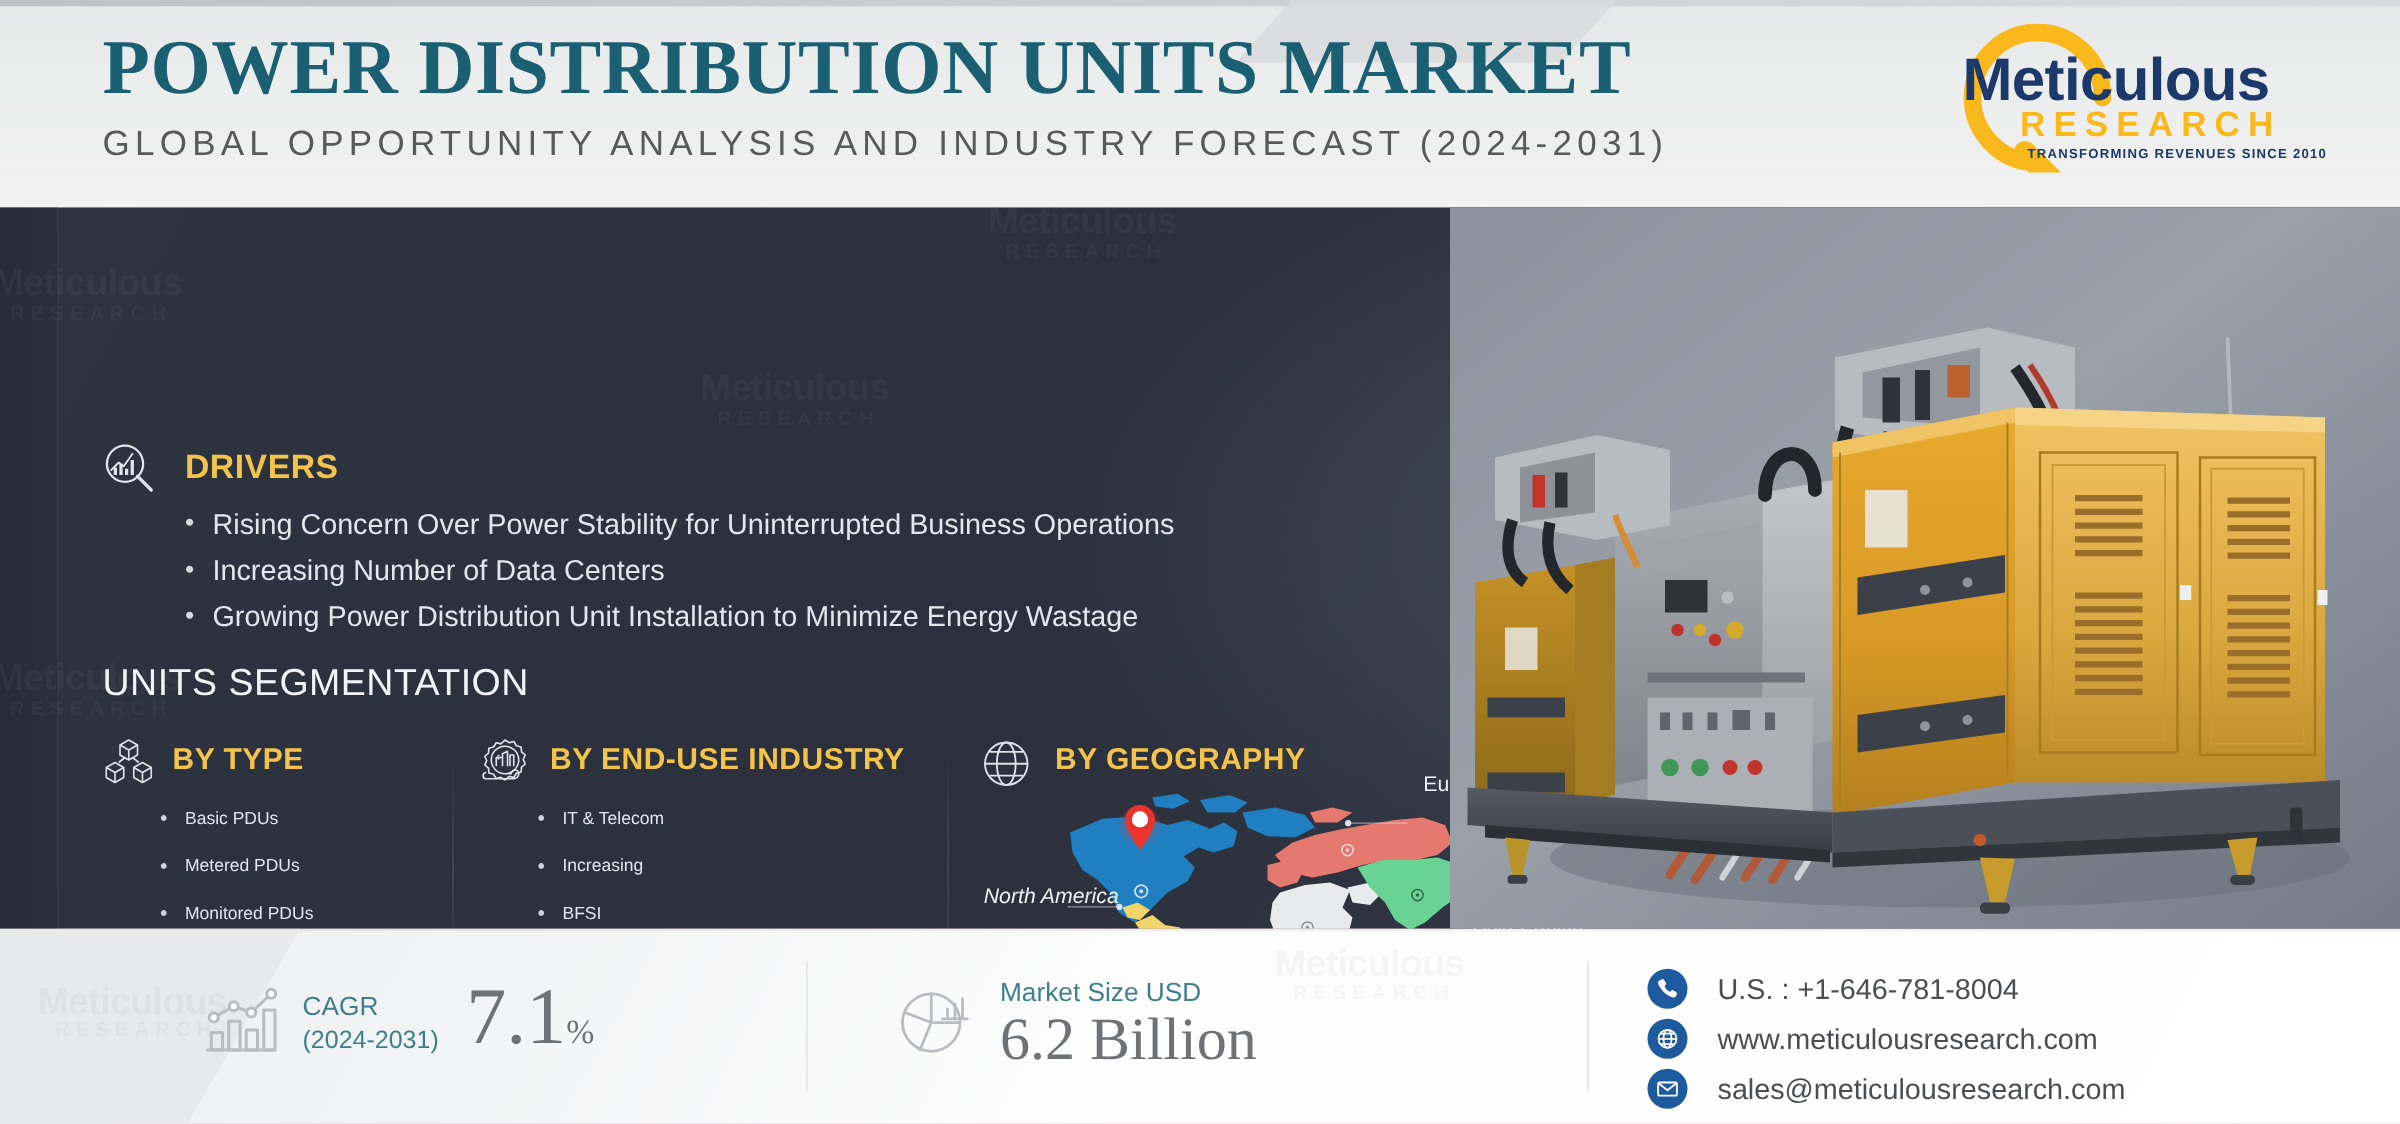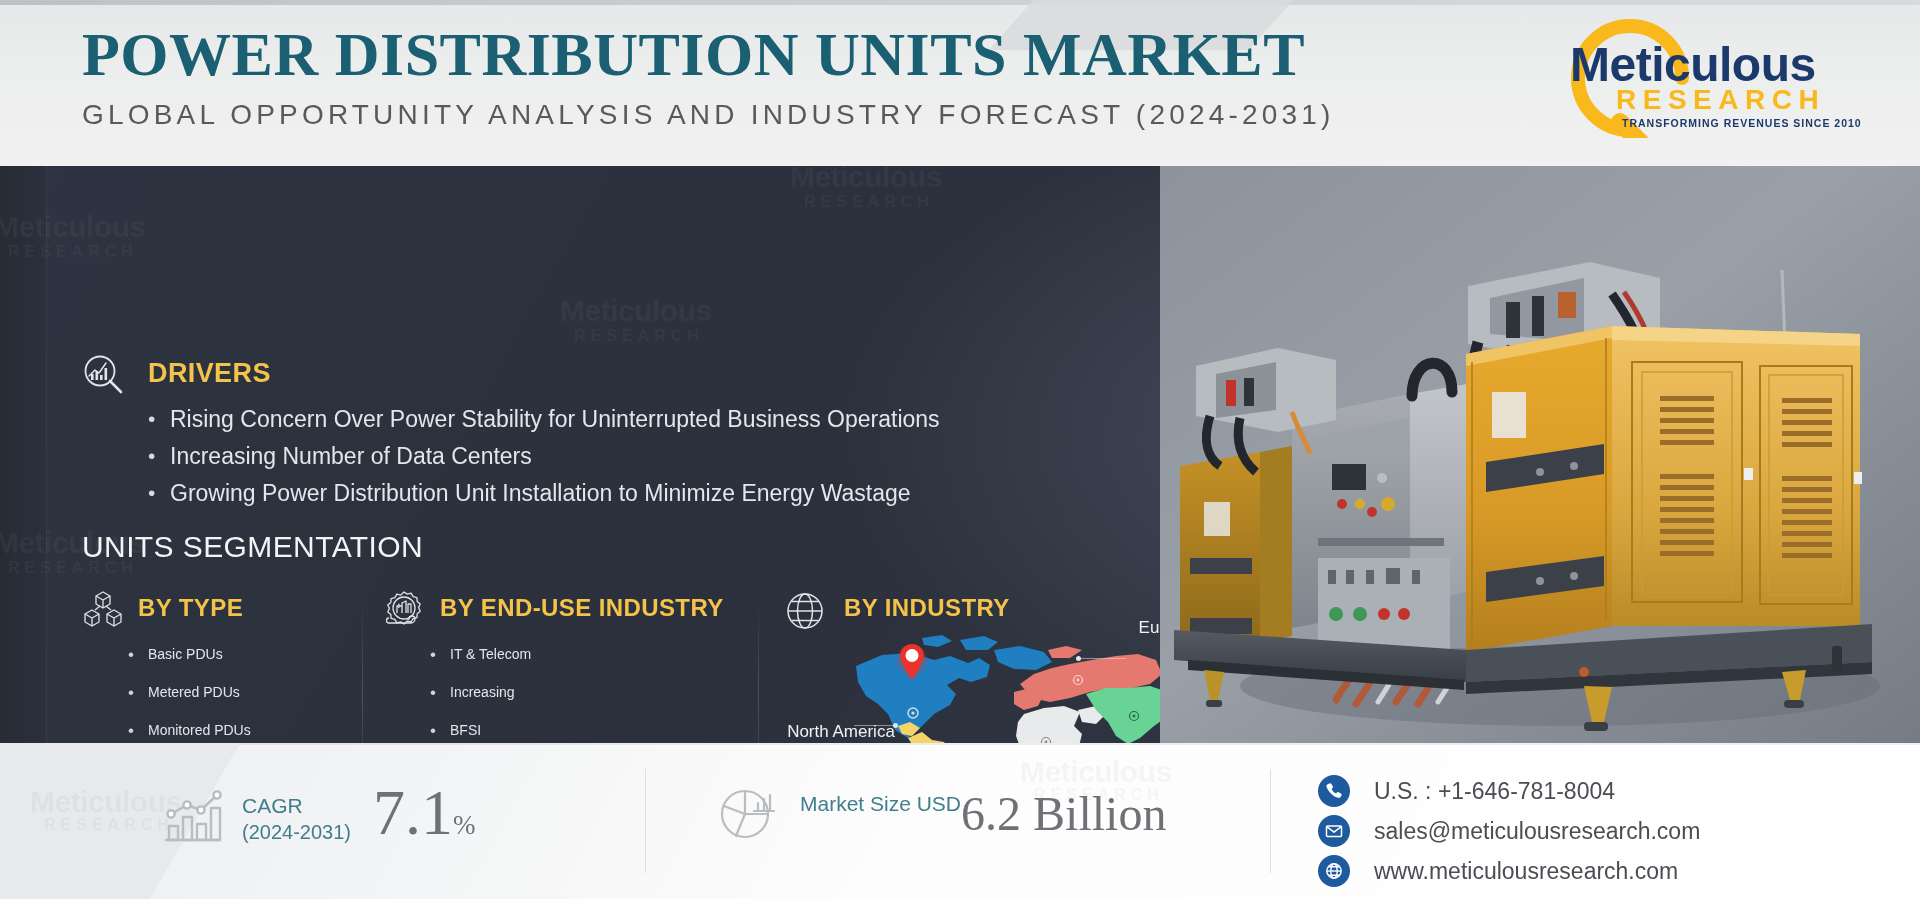--- a/index.html
+++ b/index.html
@@ -169,21 +169,21 @@
   .stat-label { font-size:21px; color:#3f7f8c; line-height:27px; }
   .stat-label .l2 { font-size:20px; }
   .stat-value {
     font-family:"Liberation Serif", serif; color:#6e7175;
     font-size:64px; line-height:64px; margin-left:22px; white-space:nowrap;
   }
   .stat-value .unit { font-size:27px; }
   .stat.msize .stat-value {
     margin-left:0; font-size:48px; line-height:48px;
   }
-  .msize-text { display:flex; flex-direction:row; }
+  .msize-text { display:flex; flex-direction:column; }
 
   .contact { position:absolute; left:1318px; top:30px; }
   .c-row { display:flex; align-items:center; height:36px; margin-bottom:4px; }
   .c-icon {
     width:32px; height:32px; border-radius:50%;
     background:#1d5a9e; flex:0 0 32px;
     display:flex; align-items:center; justify-content:center;
     margin-right:24px;
   }
   .c-text { font-size:23px; color:#4a4d52; white-space:nowrap; }
@@ -337,21 +337,21 @@
 
       <div class="seg-col c3">
         <div class="seg-icon">
           <svg width="46" height="46" viewBox="0 0 46 46" fill="none" stroke="#dfe3e8" stroke-width="1.5">
             <circle cx="23" cy="23" r="17"></circle>
             <ellipse cx="23" cy="23" rx="7.5" ry="17"></ellipse>
             <line x1="6" y1="23" x2="40" y2="23"></line>
             <path d="M9.5 13.5 h27 M9.5 32.5 h27"></path>
           </svg>
         </div>
-        <div class="seg-title">BY INDUSTRY</div>
+        <div class="seg-title">BY GEOGRAPHY</div>
 
         <div class="map-wrap">
           <svg class="map-svg" width="390" height="200" viewBox="0 0 390 200">
 
             <g>
               <path d="M18 44 L44 33 L74 31 L96 38 L112 34 L130 41 L141 36 L152 43 L149 55
                        L133 60 L121 56 L109 63 L118 72 L112 83 L96 92 L82 106 L70 116
                        L57 108 L50 92 L40 82 L28 74 L20 60 Z" fill="#1f7fc0"></path>
               <path d="M156 28 L182 24 L206 30 L214 40 L198 48 L176 47 L160 40 Z" fill="#1f7fc0"></path>
               <path d="M122 18 L146 14 L160 20 L150 28 L128 28 Z" fill="#1f7fc0"></path>
@@ -403,21 +403,21 @@
               <circle cx="74" cy="33.5" r="6.5" fill="#ffffff"></circle>
             </g>
           </svg>
 
           <div class="map-line" style="left:16px;  top:103px; width:42px;"></div>
           <div class="map-dot" style="left:55px;  top:101px;"></div>
 
           <div class="map-line" style="left:240px; top:36px;  width:48px;"></div>
           <div class="map-dot" style="left:238px; top:34px;"></div>
 
-          <div class="map-label" style="left:-52px; top:100px; width:110px;">North America</div>
+          <div class="map-label" style="left:-52px; top:85px; width:110px;font-style:italic;">North America</div>
 
           <div class="map-label" style="left:288px; top:-4px; width:80px;">Europe</div>
 
           <div class="map-label" style="left:340px; top:108px; width:70px;">Asia Pacific</div>
         </div>
       </div>
 
     </div>
 
     <div class="product">
@@ -654,34 +654,34 @@
       <div class="c-row">
         <span class="c-icon">
           <svg width="18" height="18" viewBox="0 0 18 18" fill="#ffffff">
             <path d="M4.2 1.6 a1.6 1.6 0 0 1 2.2.5 l1.3 2.1 a1.5 1.5 0 0 1-.3 2 l-.9.7 a9 9 0 0 0 4.6 4.6 l.7-.9 a1.5 1.5 0 0 1 2-.3 l2.1 1.3 a1.6 1.6 0 0 1 .5 2.2 l-.9 1.3 a2 2 0 0 1-2.3.7 C8.8 15.2 2.8 9.2 1.5 4.8 a2 2 0 0 1 .7-2.3 z"></path>
           </svg>
         </span>
         <span class="c-text">U.S. : +1-646-781-8004</span>
       </div>
       <div class="c-row">
         <span class="c-icon">
-          <svg width="18" height="18" viewBox="0 0 18 18" fill="none" stroke="#ffffff" stroke-width="1.5" stroke-linejoin="round">
-            <rect x="1.5" y="4" width="15" height="10.5" rx="1"></rect>
-            <polyline points="1.8,4.6 9,10.2 16.2,4.6"></polyline>
-          </svg>
-        </span>
-        <span class="c-text">sales@meticulousresearch.com</span>
-      </div>
-      <div class="c-row">
-        <span class="c-icon">
           <svg width="18" height="18" viewBox="0 0 18 18" fill="none" stroke="#ffffff" stroke-width="1.4">
             <circle cx="9" cy="9" r="7.2"></circle>
             <ellipse cx="9" cy="9" rx="3.2" ry="7.2"></ellipse>
             <line x1="1.8" y1="9" x2="16.2" y2="9"></line>
             <path d="M3.4 4.8 h11.2 M3.4 13.2 h11.2"></path>
           </svg>
         </span>
         <span class="c-text">www.meticulousresearch.com</span>
       </div>
+      <div class="c-row">
+        <span class="c-icon">
+          <svg width="18" height="18" viewBox="0 0 18 18" fill="none" stroke="#ffffff" stroke-width="1.5" stroke-linejoin="round">
+            <rect x="1.5" y="4" width="15" height="10.5" rx="1"></rect>
+            <polyline points="1.8,4.6 9,10.2 16.2,4.6"></polyline>
+          </svg>
+        </span>
+        <span class="c-text">sales@meticulousresearch.com</span>
+      </div>
     </div>
   </div>
 
 </div>
 
 </body></html>

